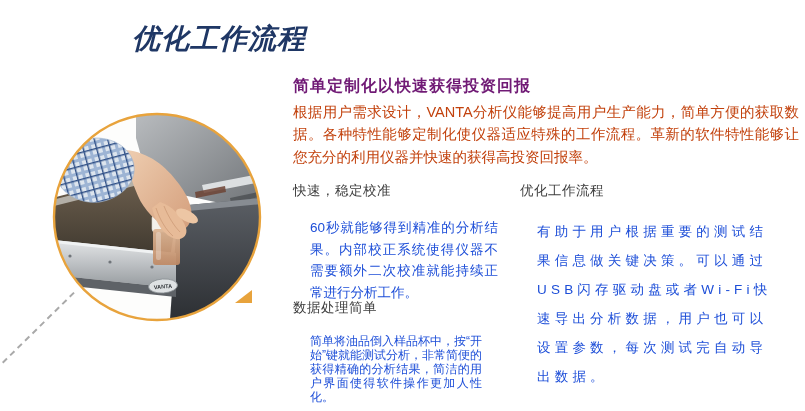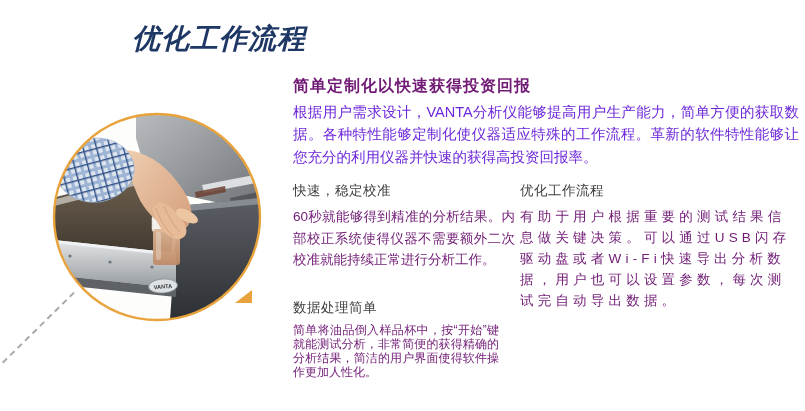--- a/index.html
+++ b/index.html
@@ -21,28 +21,28 @@
     position:absolute;left:2px;top:362px;width:100px;height:0;
     border-top:2px dashed #9b9b9b;opacity:.85;
     transform:rotate(-44.5deg);transform-origin:0 0;
   }
   .section-heading{
     position:absolute;left:293px;top:76px;margin:0;
     font-size:16px;font-weight:bold;color:#701a75;letter-spacing:1px;
   }
   .intro{
     position:absolute;left:293px;top:101px;width:506px;margin:0;
-    font-size:14.5px;line-height:22.4px;color:#6d28d9;text-align:justify;
+    font-size:14.5px;line-height:22.4px;color:#c2410c;text-align:justify;
   }
   .feature{position:absolute;}
   .feature h3{margin:0 0 6px 0;font-size:13.5px;font-weight:normal;color:#3d3d3d;letter-spacing:.5px;}
-  .feature p{margin:0;font-size:13.5px;line-height:21.6px;color:#701a75;text-align:justify;}
+  .feature p{margin:17px;font-size:13.5px;line-height:21.6px;color:#1d4ed8;text-align:justify;}
   .feature-1{left:293px;top:182px;width:222px;}
   .feature-2{left:520px;top:182px;width:278px;}
-  .feature-2 p{letter-spacing:4.2px;line-height:21px;text-align:left;}
+  .feature-2 p{letter-spacing:4.2px;line-height:29px;text-align:left;}
   .feature-3{left:293px;top:299px;width:206px;}
   .feature-3 p{font-size:12px;line-height:14px;}
 </style>
 </head>
 <body>
 
 <h1 class="page-title">优化工作流程</h1>
 
 <div class="hero">
   <svg width="210" height="210" viewBox="0 0 210 210">

